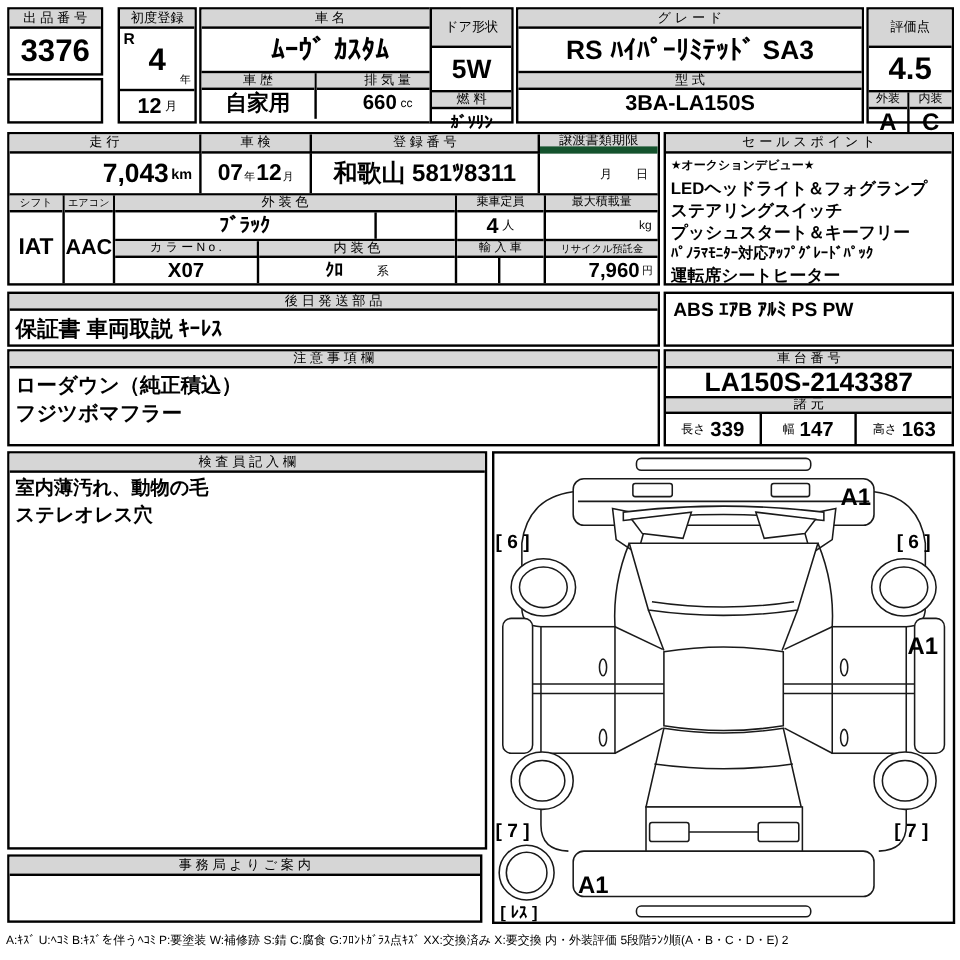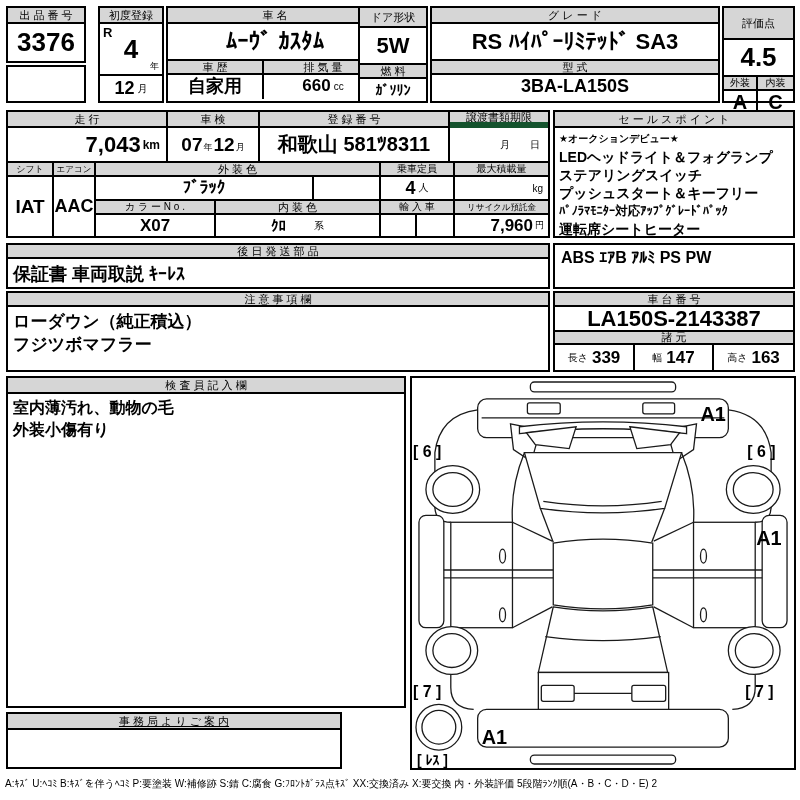--- a/index.html
+++ b/index.html
@@ -55,21 +55,21 @@
         <div class="hdr" style="height:14px;">排 気 量</div>
         <div class="cell" style="height:22px;">
           <span class="b" style="font-size:17px;">660</span>
           <span class="unit">cc</span>
         </div>
       </div>
     </div>
   </div>
 
   <div class="box" style="left:358px;top:6px;width:70px;height:97px;">
-    <div class="hdr" style="height:20px;">ドア形状</div>
+    <div class="hdr" style="height:32px;">ドア形状</div>
     <div class="cell bb b" style="height:37px;font-size:22px;">5W</div>
     <div class="hdr" style="height:14px;">燃 料</div>
     <div class="cell b" style="height:22px;font-size:14px;">ｶﾞｿﾘﾝ</div>
   </div>
 
   <div class="box" style="left:430px;top:6px;width:290px;height:97px;">
     <div class="hdr" style="height:16px;">グ レ ー ド</div>
     <div class="cell bb b" style="height:37px;font-size:22px;">RS ﾊｲﾊﾟｰﾘﾐﾃｯﾄﾞ SA3</div>
     <div class="hdr" style="height:14px;">型 式</div>
     <div class="cell b" style="height:22px;font-size:18px;">3BA-LA150S</div>
@@ -211,25 +211,25 @@
         <span style="font-size:10px;margin-right:4px;">高さ</span>
         <span class="b" style="font-size:17px;">163</span>
       </div>
     </div>
   </div>
 
   <div class="box" style="left:6px;top:376px;width:400px;height:332px;">
     <div class="hdr" style="height:16px;">検 査 員 記 入 欄</div>
     <div class="lines" style="font-size:16px;">
       <div style="font-size:16px;line-height:22px;">室内薄汚れ、動物の毛</div>
-      <div style="font-size:16px;line-height:22px;">外装小傷有り</div>
-    </div>
-  </div>
-
-  <div class="box" style="left:6px;top:712px;width:336px;height:57px;text-decoration:underline;">
+      <div style="font-size:16px;line-height:22px;">ステレオレス穴</div>
+    </div>
+  </div>
+
+  <div class="box" style="left:6px;top:712px;width:396px;height:57px;">
     <div class="hdr" style="height:16px;">事 務 局 よ り ご 案 内</div>
   </div>
 
   <div class="box" style="left:410px;top:376px;width:386px;height:394px;">
     <svg width="382" height="390" viewBox="0 0 384 392" style="display:block;">
       <g stroke="#1a1a1a" stroke-width="1.3" fill="none">
 
         <rect x="119" y="4" width="146" height="10" rx="4" fill="#fff"></rect>
         <rect x="66" y="21" width="252" height="39" rx="9" fill="#fff"></rect>
         <line x1="70" y1="40" x2="314" y2="40"></line>

